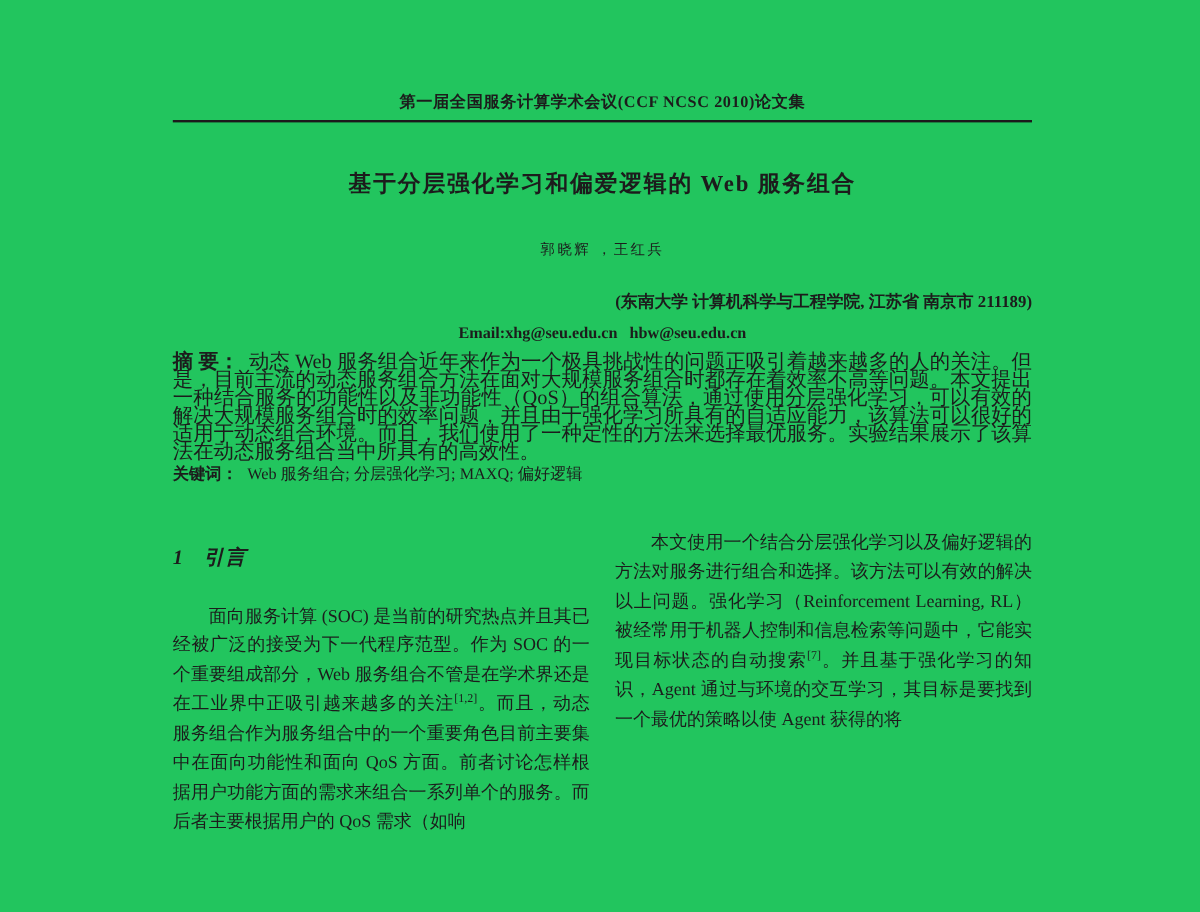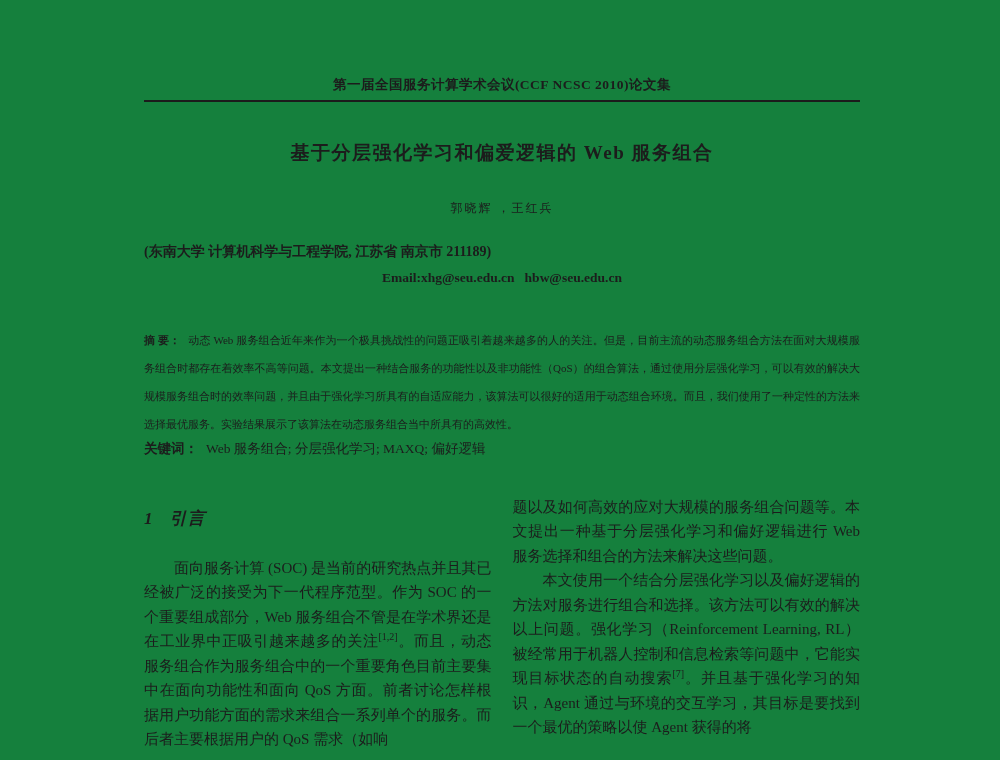--- a/index.html
+++ b/index.html
@@ -10,21 +10,21 @@
     overflow: hidden;
     background: #fbfaf8;
     font-family: "Liberation Serif", "DejaVu Serif", serif;
     color: #1c1c1c;
   }
 
   .page {
     width: 1000px;
     height: 760px;
     padding: 76px 140px 0 144px;
-    background: #15803d;
+    background: #22c55e;
   }
 
   
   .conf-header {
     text-align: center;
     font-size: 13.5px;
     font-weight: bold;
     letter-spacing: 0.5px;
     padding-bottom: 6px;
     border-bottom: 2px solid #1b1b1b;
@@ -40,40 +40,40 @@
 
   .authors {
     margin-top: 34px;
     text-align: center;
     font-size: 12px;
     letter-spacing: 2px;
   }
 
   .affiliation {
     margin-top: 26px;
-    text-align: left;
+    text-align: right;
     font-size: 14px;
     font-weight: bold;
   }
 
   .email-line {
     margin-top: 9px;
     text-align: center;
     font-size: 13.5px;
     font-weight: bold;
   }
   .email-line .email {
     color: #1c1c1c;
   }
   .email-line .email + .email { margin-left: 10px; }
 
   .abstract {
-    margin-top: 40px;
-    font-size: 11px;
-    line-height: 28px;
+    margin-top: 8px;
+    font-size: 17px;
+    line-height: 15px;
     text-align: justify;
     text-justify: inter-ideograph;
   }
   .abstract .label,
   .keywords .label {
     font-weight: bold;
     margin-right: 8px;
   }
 
   .keywords {
@@ -145,23 +145,20 @@
     <div class="col">
       <h2 class="section-heading">
         <span class="sec-no">1</span><span>引言</span>
       </h2>
       <p class="body-p indent">
         <span>面向服务计算 (SOC) 是当前的研究热点并且其已经被广泛的接受为下一代程序范型。作为 SOC 的一个重要组成部分，Web 服务组合不管是在学术界还是在工业界中正吸引越来越多的关注</span><sup class="ref">[1,2]</sup><span>。而且，动态服务组合作为服务组合中的一个重要角色目前主要集中在面向功能性和面向 QoS 方面。前者讨论怎样根据用户功能方面的需求来组合一系列单个的服务。而后者主要根据用户的 QoS 需求（如响</span>
       </p>
     </div>
 
     <div class="col">
-      <p class="body-p">
-        <span>题以及如何高效的应对大规模的服务组合问题等。本文提出一种基于分层强化学习和偏好逻辑进行 Web 服务选择和组合的方法来解决这些问题。</span>
-      </p>
       <p class="body-p indent">
         <span>本文使用一个结合分层强化学习以及偏好逻辑的方法对服务进行组合和选择。该方法可以有效的解决以上问题。强化学习（Reinforcement Learning, RL）被经常用于机器人控制和信息检索等问题中，它能实现目标状态的自动搜索</span><sup class="ref">[7]</sup><span>。并且基于强化学习的知识，Agent 通过与环境的交互学习，其目标是要找到一个最优的策略以使 Agent 获得的将</span>
       </p>
     </div>
 
   </div>
 
 </div>
 
 </body></html>

